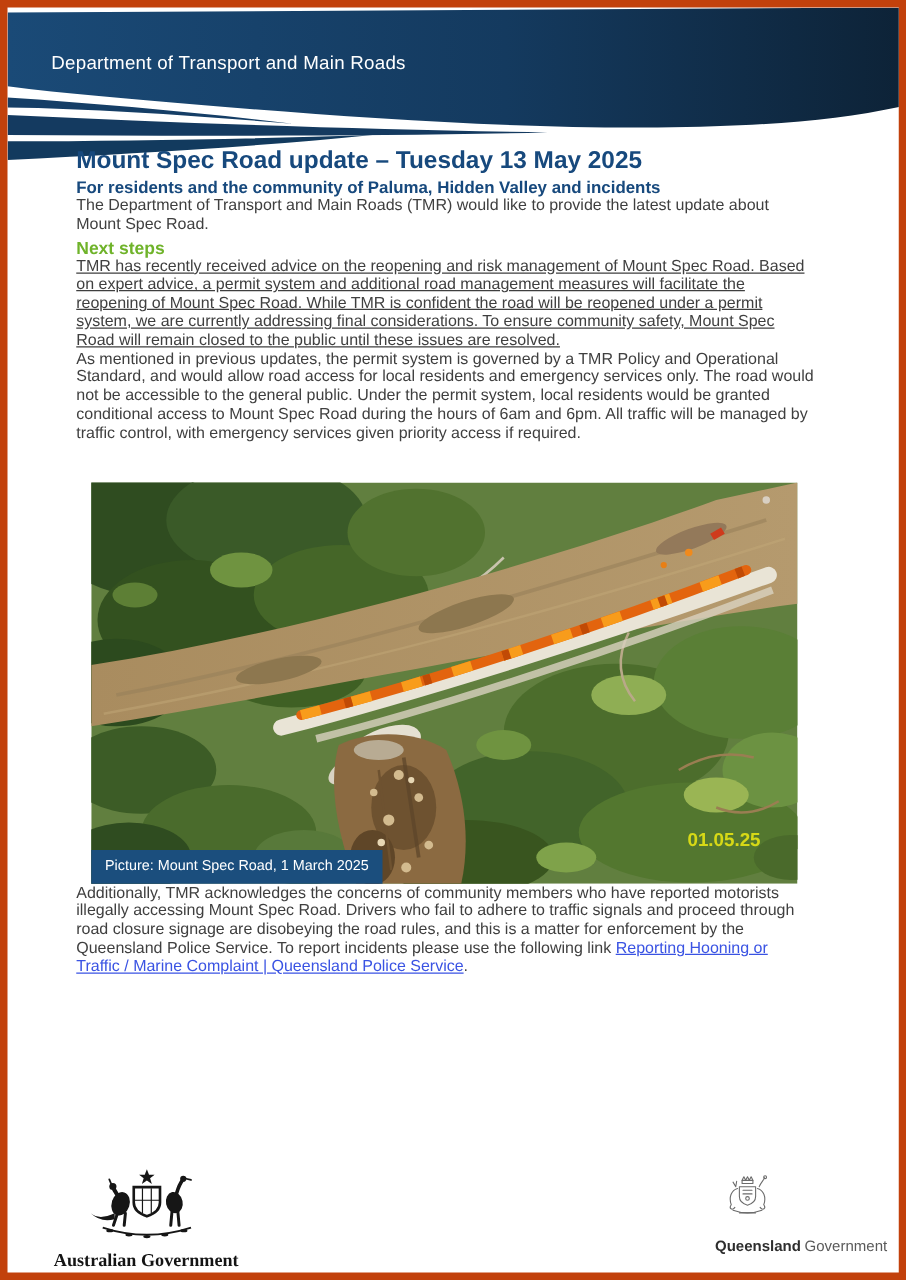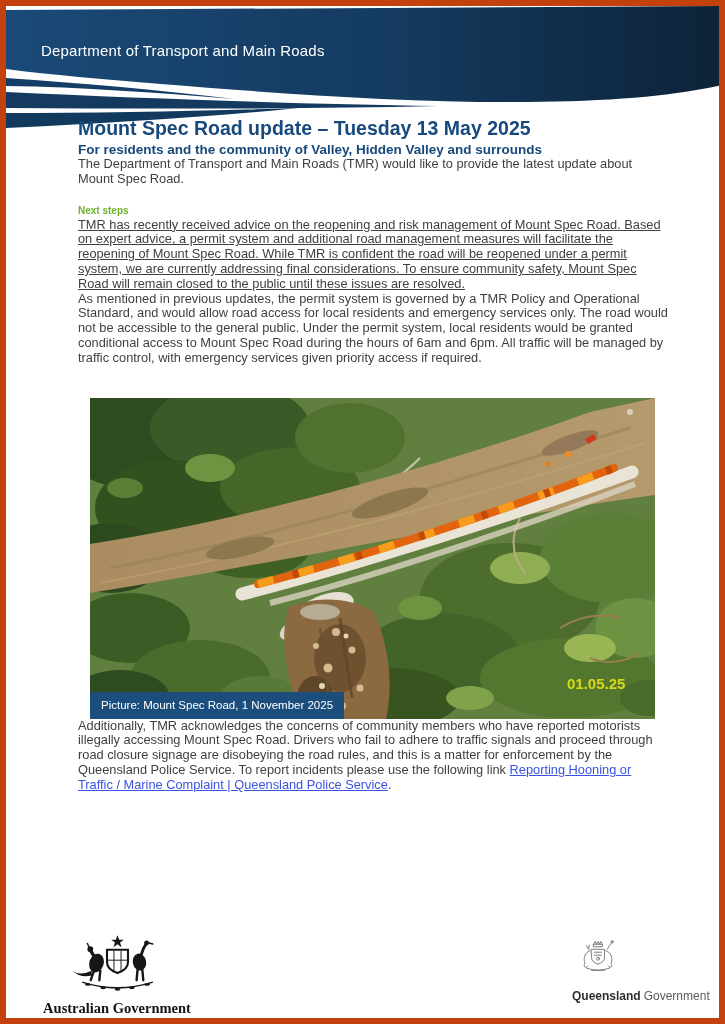--- a/index.html
+++ b/index.html
@@ -8,31 +8,31 @@
     font-family:"Liberation Sans",sans-serif;border:6px solid #c2410c;box-sizing:border-box;
   }
   
   .header-wrap{position:absolute;top:0;left:0;width:725px;height:124px;}
   .header-wrap svg{display:block;}
   .dept-name{
     position:absolute;top:36px;left:35px;color:var(--header-text,#fff);
     font-size:15px;letter-spacing:.2px;font-weight:400;
   }
   
-  .content{position:absolute;top:111px;left:72px;width:590px;color:var(--body-text,#3f3f3f);}
+  .content{position:absolute;top:111px;left:55px;width:590px;color:var(--body-text,#3f3f3f);}
   .doc-title{
     margin:0;font-size:19.5px;line-height:22px;font-weight:700;color:var(--title-blue,#17497d);
   }
   .doc-subtitle{
     margin:3px 0 0;font-size:13.5px;line-height:15px;font-weight:700;color:var(--title-blue,#17497d);
   }
   p.body-text{margin:0;font-size:12.8px;line-height:14.8px;color:var(--body-text,#3f3f3f);}
   .intro{margin-top:19px;}
   .next-heading{
-    margin:16px 0 0;font-size:10px;line-height:15px;font-weight:700;color:var(--heading-green,#6fb32a);
+    margin:4px 0 0;font-size:14px;line-height:15px;font-weight:700;color:var(--heading-green,#6fb32a);
   }
   .p-next{margin-top:1px;text-decoration:underline;}
   .p-permit{margin-top:20px;}
   .p-closing{margin-top:27px;}
   a.report-link{color:var(--link-blue,#3a53e3);text-decoration:underline;}
   
   figure.photo{position:relative;margin:32px 0 0 12px;width:565px;height:321px;padding:0;}
   figure.photo svg{display:block;}
   .photo-caption{
     position:absolute;left:0;bottom:0;background:var(--caption-bg,#1b4e7d);
@@ -68,21 +68,21 @@
 
       <path d="M0,72 C75,77 155,84 228,93 C155,87 75,81 0,80 Z" fill="#153e66"></path>
       <path d="M0,86 C150,93 300,98 432,100 C300,103 150,103 0,102 Z" fill="#143a60"></path>
       <path d="M0,107 C95,107 195,105 292,102 C205,111 100,117 0,122 Z" fill="#123a5e"></path>
     </svg>
     <div class="dept-name">Department of Transport and Main Roads</div>
   </div>
 
   <div class="content">
     <h1 class="doc-title">Mount Spec Road update – Tuesday 13 May 2025</h1>
-    <h2 class="doc-subtitle">For residents and the community of Valley, Hidden Valley and surrounds</h2>
+    <h2 class="doc-subtitle">For residents and the community of Paluma, Hidden Valley and incidents</h2>
 
     <p class="body-text intro">The Department of Transport and Main Roads (TMR) would like to provide the latest update about Mount Spec Road.</p>
 
     <h3 class="next-heading">Next steps</h3>
     <p class="body-text p-next">TMR has recently received advice on the reopening and risk management of Mount Spec Road. Based on expert advice, a permit system and additional road management measures will facilitate the reopening of Mount Spec Road. While TMR is confident the road will be reopened under a permit system, we are currently addressing final considerations. To ensure community safety, Mount Spec Road will remain closed to the public until these issues are resolved.</p>
 
     <p class="body-text p-permit">As mentioned in previous updates, the permit system is governed by a TMR Policy and Operational Standard, and would allow road access for local residents and emergency services only. The road would not be accessible to the general public. Under the permit system, local residents would be granted conditional access to Mount Spec Road during the hours of 6am and 6pm. All traffic will be managed by traffic control, with emergency services given priority access if required.</p>
 
     <figure class="photo">
       <svg width="565" height="321" viewBox="0 0 565 321" preserveAspectRatio="none" aria-hidden="true">
@@ -167,21 +167,21 @@
 
         <g>
           <rect x="496" y="38" width="10" height="6" fill="#cf3a1c" transform="rotate(-30 501 41)"></rect>
           <circle cx="478" cy="56" r="3" fill="#f08a1d"></circle>
           <circle cx="458" cy="66" r="2.5" fill="#e87f15"></circle>
           <circle cx="540" cy="14" r="3" fill="#d8cfc2"></circle>
         </g>
 
         <text x="477" y="291" font-size="15" font-weight="bold" font-family="Liberation Sans, sans-serif" fill="#e6e414" opacity="0.9">01.05.25</text>
       </svg>
-      <div class="photo-caption">Picture: Mount Spec Road, 1 November 2025</div>
+      <div class="photo-caption">Picture: Mount Spec Road, 1 March 2025</div>
     </figure>
 
     <p class="body-text p-closing"><span>Additionally, TMR acknowledges the concerns of community members who have reported motorists illegally accessing Mount Spec Road. Drivers who fail to adhere to traffic signals and proceed through road closure signage are disobeying the road rules, and this is a matter for enforcement by the Queensland Police Service. To report incidents please use the following link </span><a class="report-link" href="#">Reporting Hooning or Traffic / Marine Complaint | Queensland Police Service</a><span>.</span></p>
   </div>
 
   <div class="footer">
     <div class="au-block">
       <svg width="105" height="60" viewBox="0 0 110 62" aria-hidden="true">
         <g fill="#161616" stroke="none">
           <path transform="translate(55,1)" d="M0,0 L1.8,4.6 6.5,4.6 2.7,7.6 4.2,12.4 0,9.4 -4.2,12.4 -2.7,7.6 -6.5,4.6 -1.8,4.6 Z"></path>

